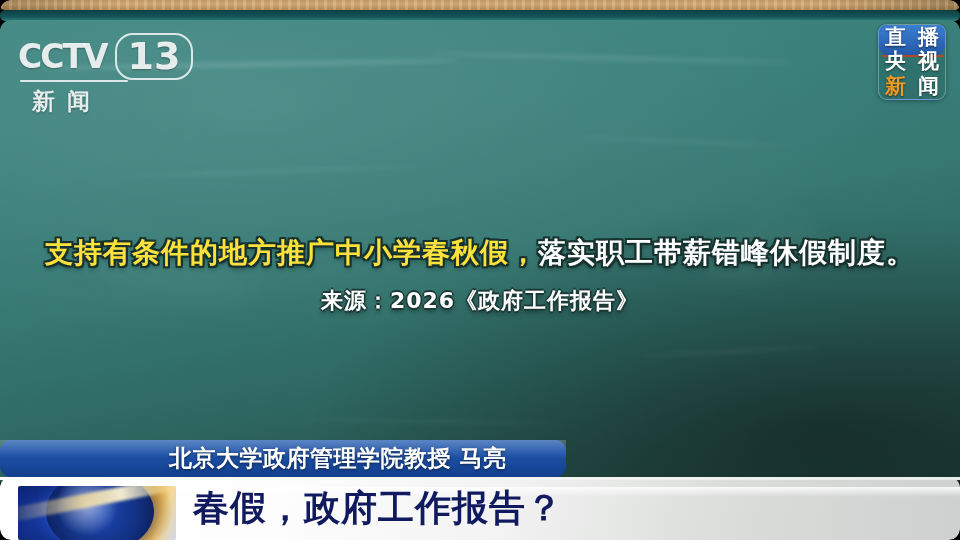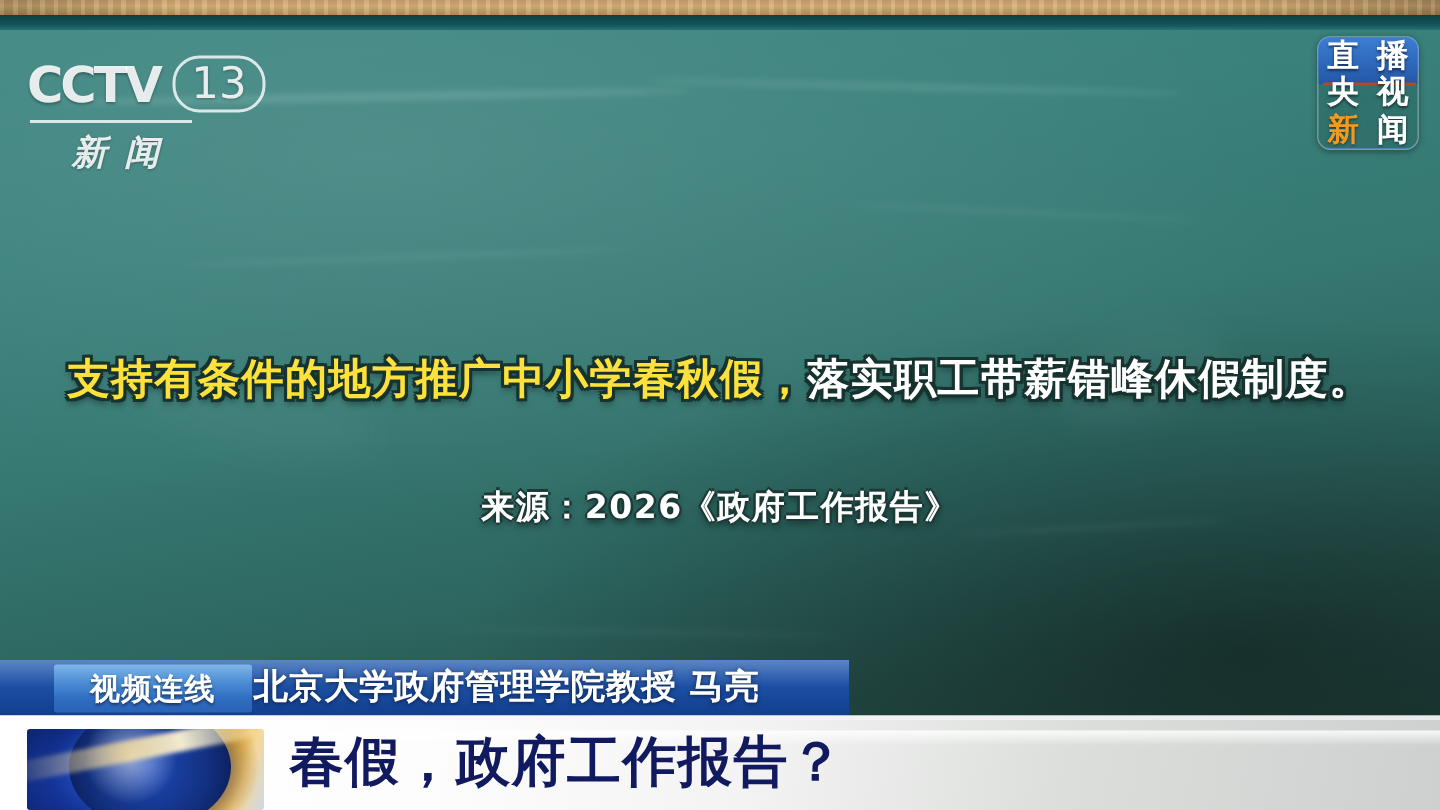--- a/index.html
+++ b/index.html
@@ -1,15 +1,15 @@
 <!DOCTYPE html>
 <html><head>
 <meta charset="utf-8">
 <style>
-  * { margin:0; padding:0; box-sizing:border-box; }
+  * { margin:0; padding:0; box-sizing:border-box;border-radius:11px; }
   html,body { width:960px; height:540px; overflow:hidden; background:#000; }
   body { font-family:"Liberation Sans","DejaVu Sans",sans-serif; }
 
   #screen {
     position:relative;
     width:960px; height:540px;
     overflow:hidden;
   }
 
   
@@ -53,34 +53,33 @@
   }
   .cctv-row { display:flex; align-items:center; height:40px; }
   .cctv-word {
     font-family:"DejaVu Sans",sans-serif;
     font-weight:700; font-size:33px; letter-spacing:-2px;
     line-height:1;
   }
   .cctv-13 {
     margin-left:8px;
     font-family:"DejaVu Sans",sans-serif;
-    font-weight:400; font-size:29px; line-height:1;
+    font-weight:700; font-size:38px; line-height:1;
     padding:2px 11px 3px 11px;
     border:2.4px solid rgba(255,255,255,.80);
     border-radius:18px;
   }
   .cctv-underline {
     position:absolute; left:2px; top:44px; width:108px; height:2px;
     background:rgba(255,255,255,.80);
   }
   .cctv-sub {
-    position:absolute; left:30px; top:50px;
+    position:absolute; left:14px; top:50px;
     font-size:23px; font-weight:700; letter-spacing:12px;
     color:rgba(255,255,255,.88);
-    font-style:italic;
   }
 
   
   .live-badge {
     position:absolute; right:14px; top:24px;
     width:68px; height:76px;
     border-radius:9px;
     overflow:hidden;
     background:linear-gradient(180deg,#2f6fc4 0%,#2a63b4 30%,#2f726e 31%,#30716c 100%);
     box-shadow:0 1px 4px rgba(0,0,0,.35);
@@ -133,21 +132,20 @@
   .source {
     position:absolute; left:0; top:286px; width:960px;
     text-align:center;
     font-family:"DejaVu Sans",sans-serif;
     font-size:22px; font-weight:700; letter-spacing:1px;
     color:#ffffff;
     text-shadow:
       -1.6px 0 0 #1b3a36, 1.6px 0 0 #1b3a36, 0 -1.6px 0 #1b3a36, 0 1.6px 0 #1b3a36,
       0 3px 5px rgba(0,0,0,.55);
     white-space:nowrap;
-    margin-top:37px;
   }
 
   
   .lower-third { position:absolute; left:0; bottom:0; width:960px; height:100px; }
 
   .lt-namebar {
     position:absolute; left:0; top:0; width:566px; height:37px;
     background:linear-gradient(180deg,#2d63b4 0%,#1c4fa4 45%,#123f8e 100%);
   }
   .lt-namebar:after{
@@ -259,23 +257,20 @@
     </div>
   </div>
 
   <div class="headline">
     <span class="hl-yellow">支持有条件的地方推广中小学春秋假，</span><span class="hl-white">落实职工带薪错峰休假制度。</span>
   </div>
   <div class="source">来源：2026《政府工作报告》</div>
 
   <div class="lower-third">
     <div class="lt-namebar"></div>
-    <div class="lt-tab">
-      <span class="lt-tab-text">视频连线</span>
-    </div>
     <div class="lt-guest">北京大学政府管理学院教授 马亮</div>
 
     <div class="lt-titlebar"></div>
     <div class="lt-globe"></div>
     <div class="lt-title">春假，政府工作报告？</div>
   </div>
 
 </div>
 
 </body></html>

